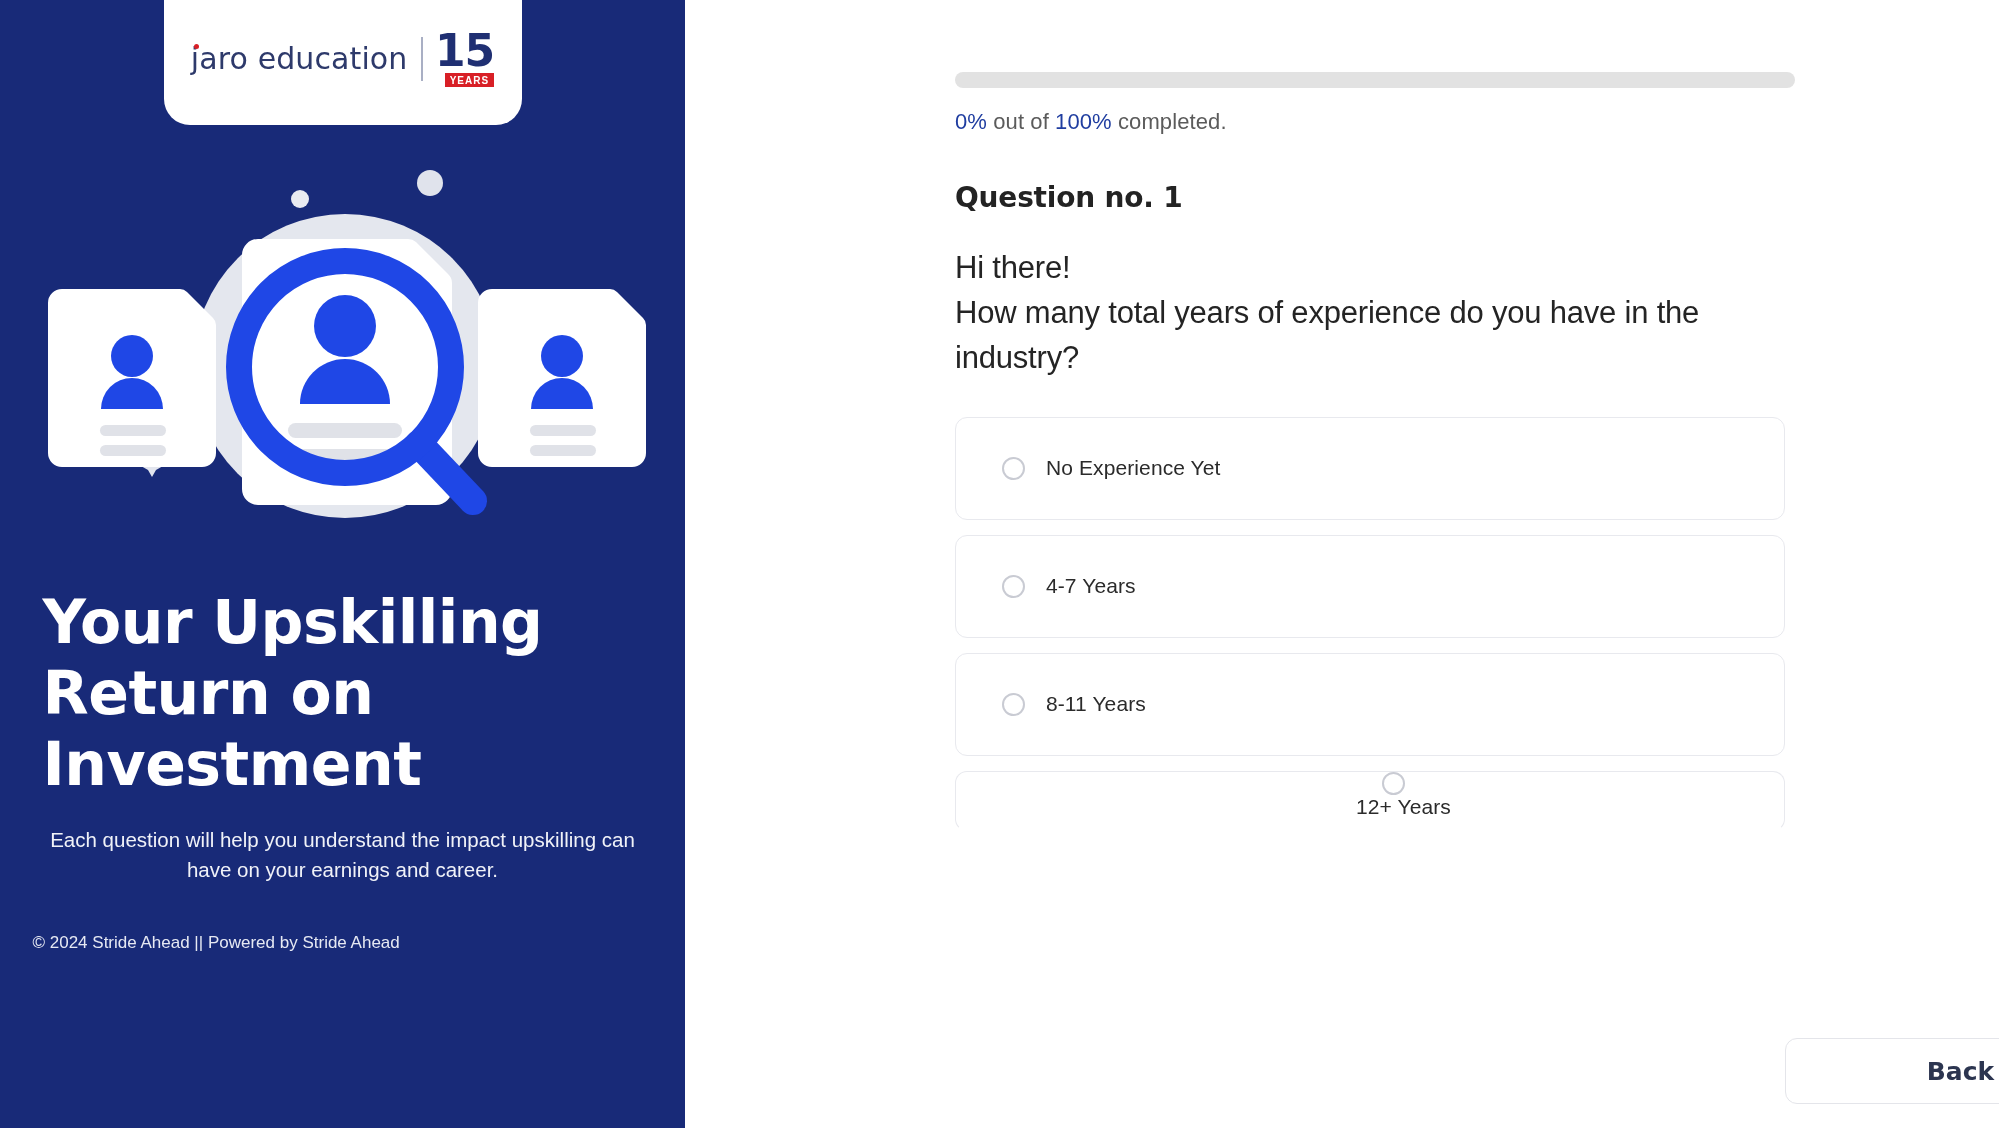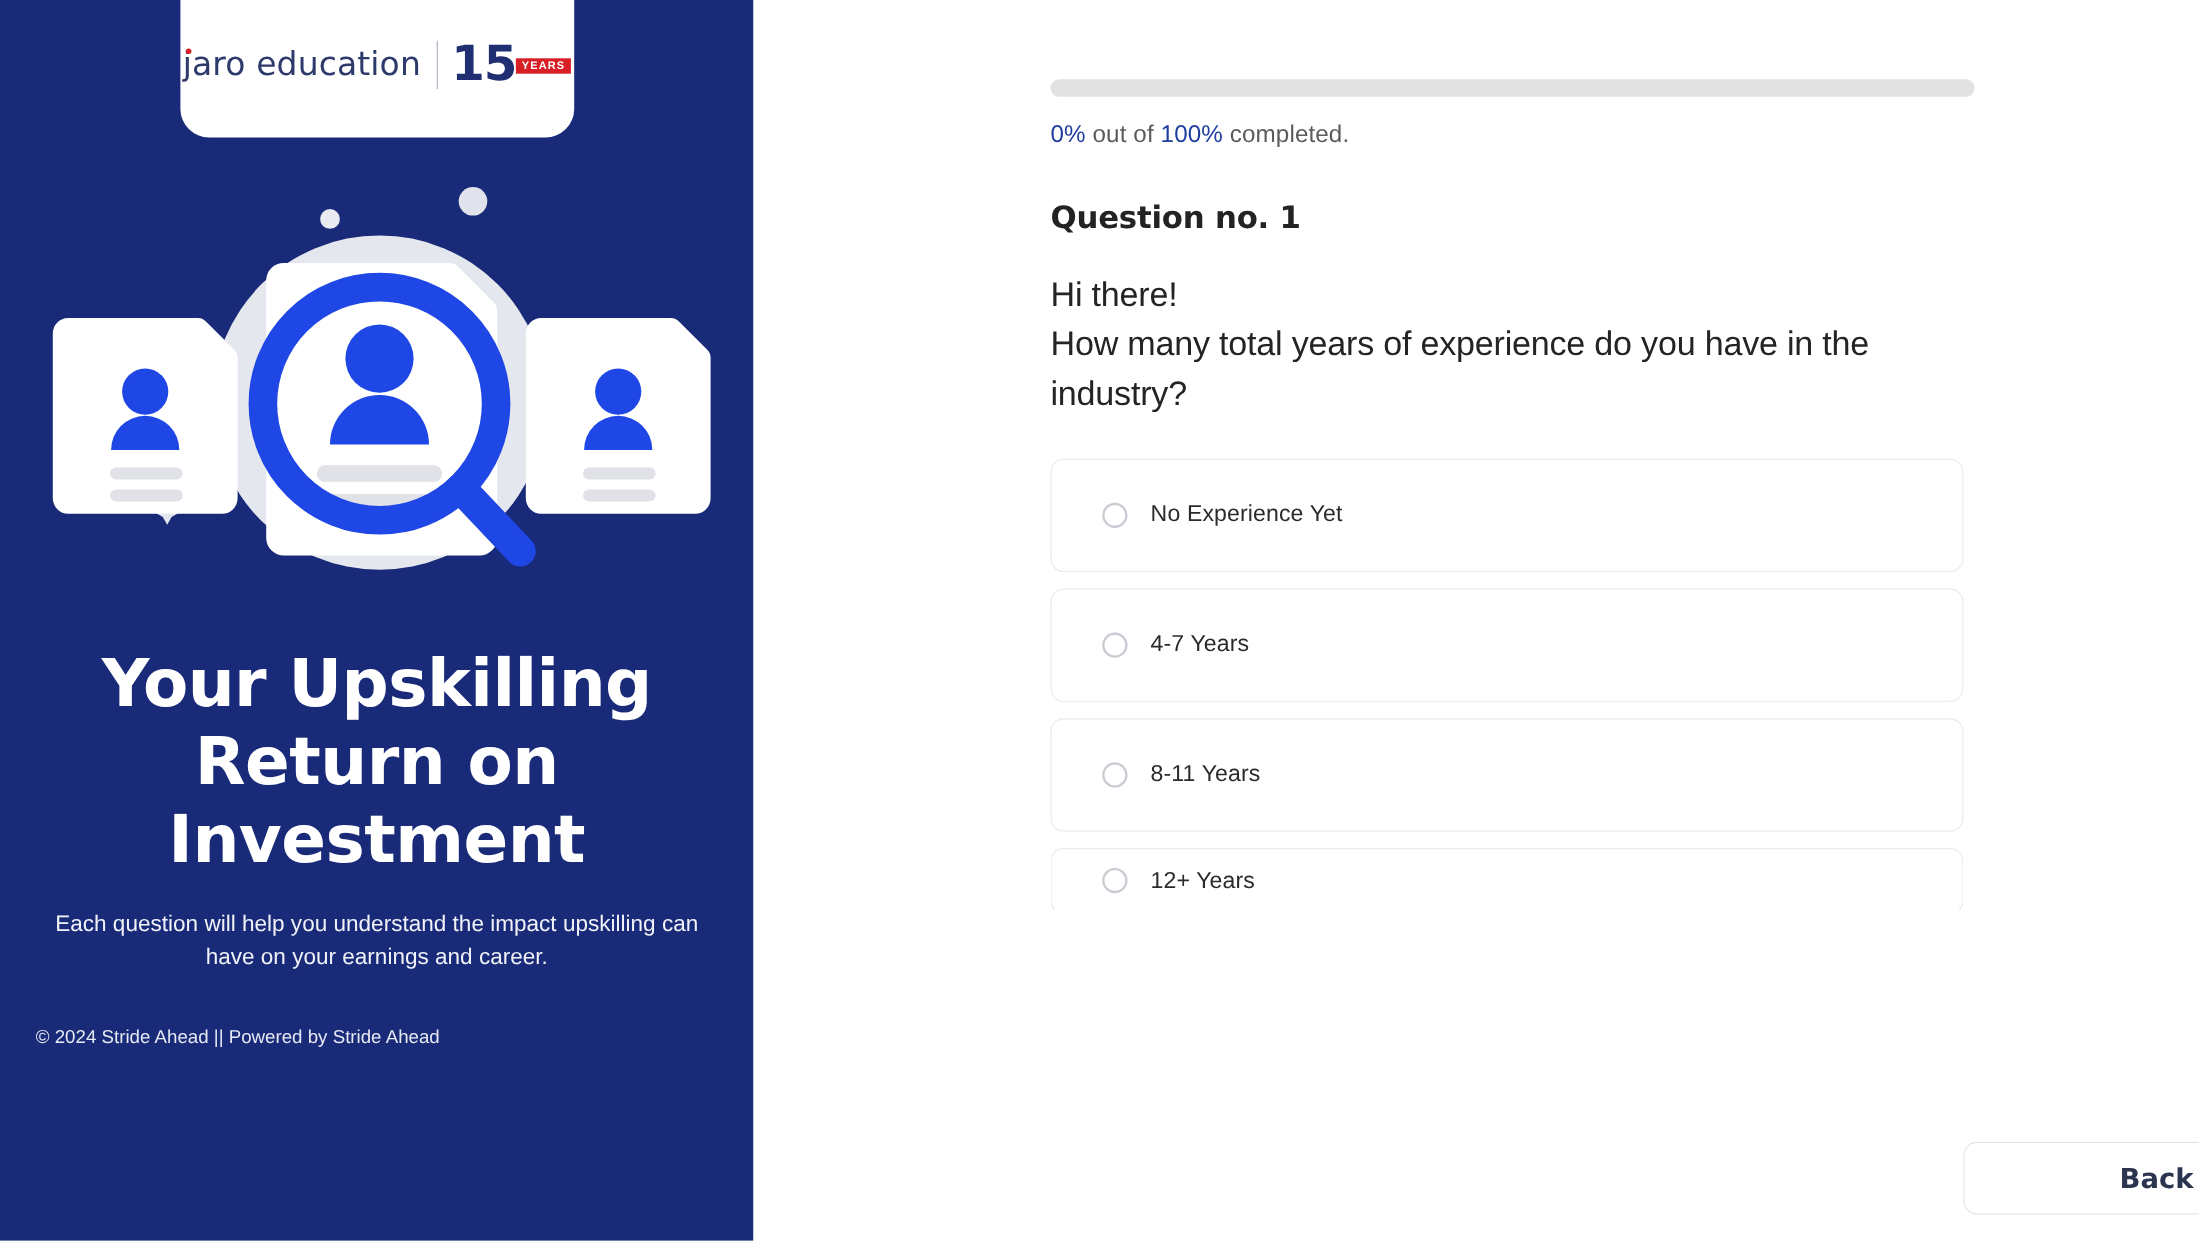--- a/index.html
+++ b/index.html
@@ -37,30 +37,30 @@
   .logo-divider { width:1.5px; height:44px; background:#A9AFC4; margin-right:12px; }
   .logo-15 {
     font-family:"DejaVu Sans", sans-serif; font-weight:bold;
     font-size:44px; line-height:40px; color:#1F2F72; letter-spacing:-1px;
   }
   .logo-years {
     background:#D81F26; color:#ffffff;
     font-size:10px; font-weight:bold; letter-spacing:1px;
     padding:2px 5px 1px; text-align:center; margin-top:2px;
   }
-  .logo-right { display:flex; flex-direction:row; align-items:center; }
+  .logo-right { display:flex; flex-direction:column; align-items:flex-end; }
 
   
   .illustration { position:relative; width:685px; height:400px; flex:0 0 auto; margin-top:36px; }
   .illu-svg { display:block; width:685px; height:400px; }
 
   
   .headline {
     color:#ffffff; font-size:60px; line-height:1.18; font-weight:bold;
-    text-align:center; letter-spacing:-0.5px; width:600px;
+    letter-spacing:-0.5px; width:600px;
     margin:26px auto 0;
     font-family:"DejaVu Sans", sans-serif;
   }
   .subtext {
     color:#F0F2F8; font-size:20.5px; line-height:1.45; text-align:center;
     width:600px; margin:26px auto 0;
   }
   .footer-note {
     color:#E6E9F3; font-size:17px; text-align:left;
     width:620px; margin:48px auto 0;
@@ -92,21 +92,21 @@
     width:770px; letter-spacing:-0.2px;
   }
 
   .options { margin-top:36px; width:830px; }
   .option {
     display:flex; align-items:center; height:103px;
     border:1.6px solid #E8E9EE; border-radius:12px;
     background:#ffffff; padding-left:46px; margin-bottom:15px;
     cursor:pointer;
   }
-  .option.clipped { height:60px; overflow:hidden; border-bottom-color:transparent; }
+  .option.clipped { height:60px; overflow:hidden; border-bottom-color:transparent;flex-direction:column; }
   .radio {
     width:23px; height:23px; border-radius:50%;
     border:2px solid #C9CBD3; background:#ffffff; flex:0 0 auto;
   }
   .option-label {
     margin-left:21px; font-size:21px; color:#2B2B2B; letter-spacing:0.1px;
   }
 
   .nav-row {
     position:absolute; left:1100px; top:1038px;

